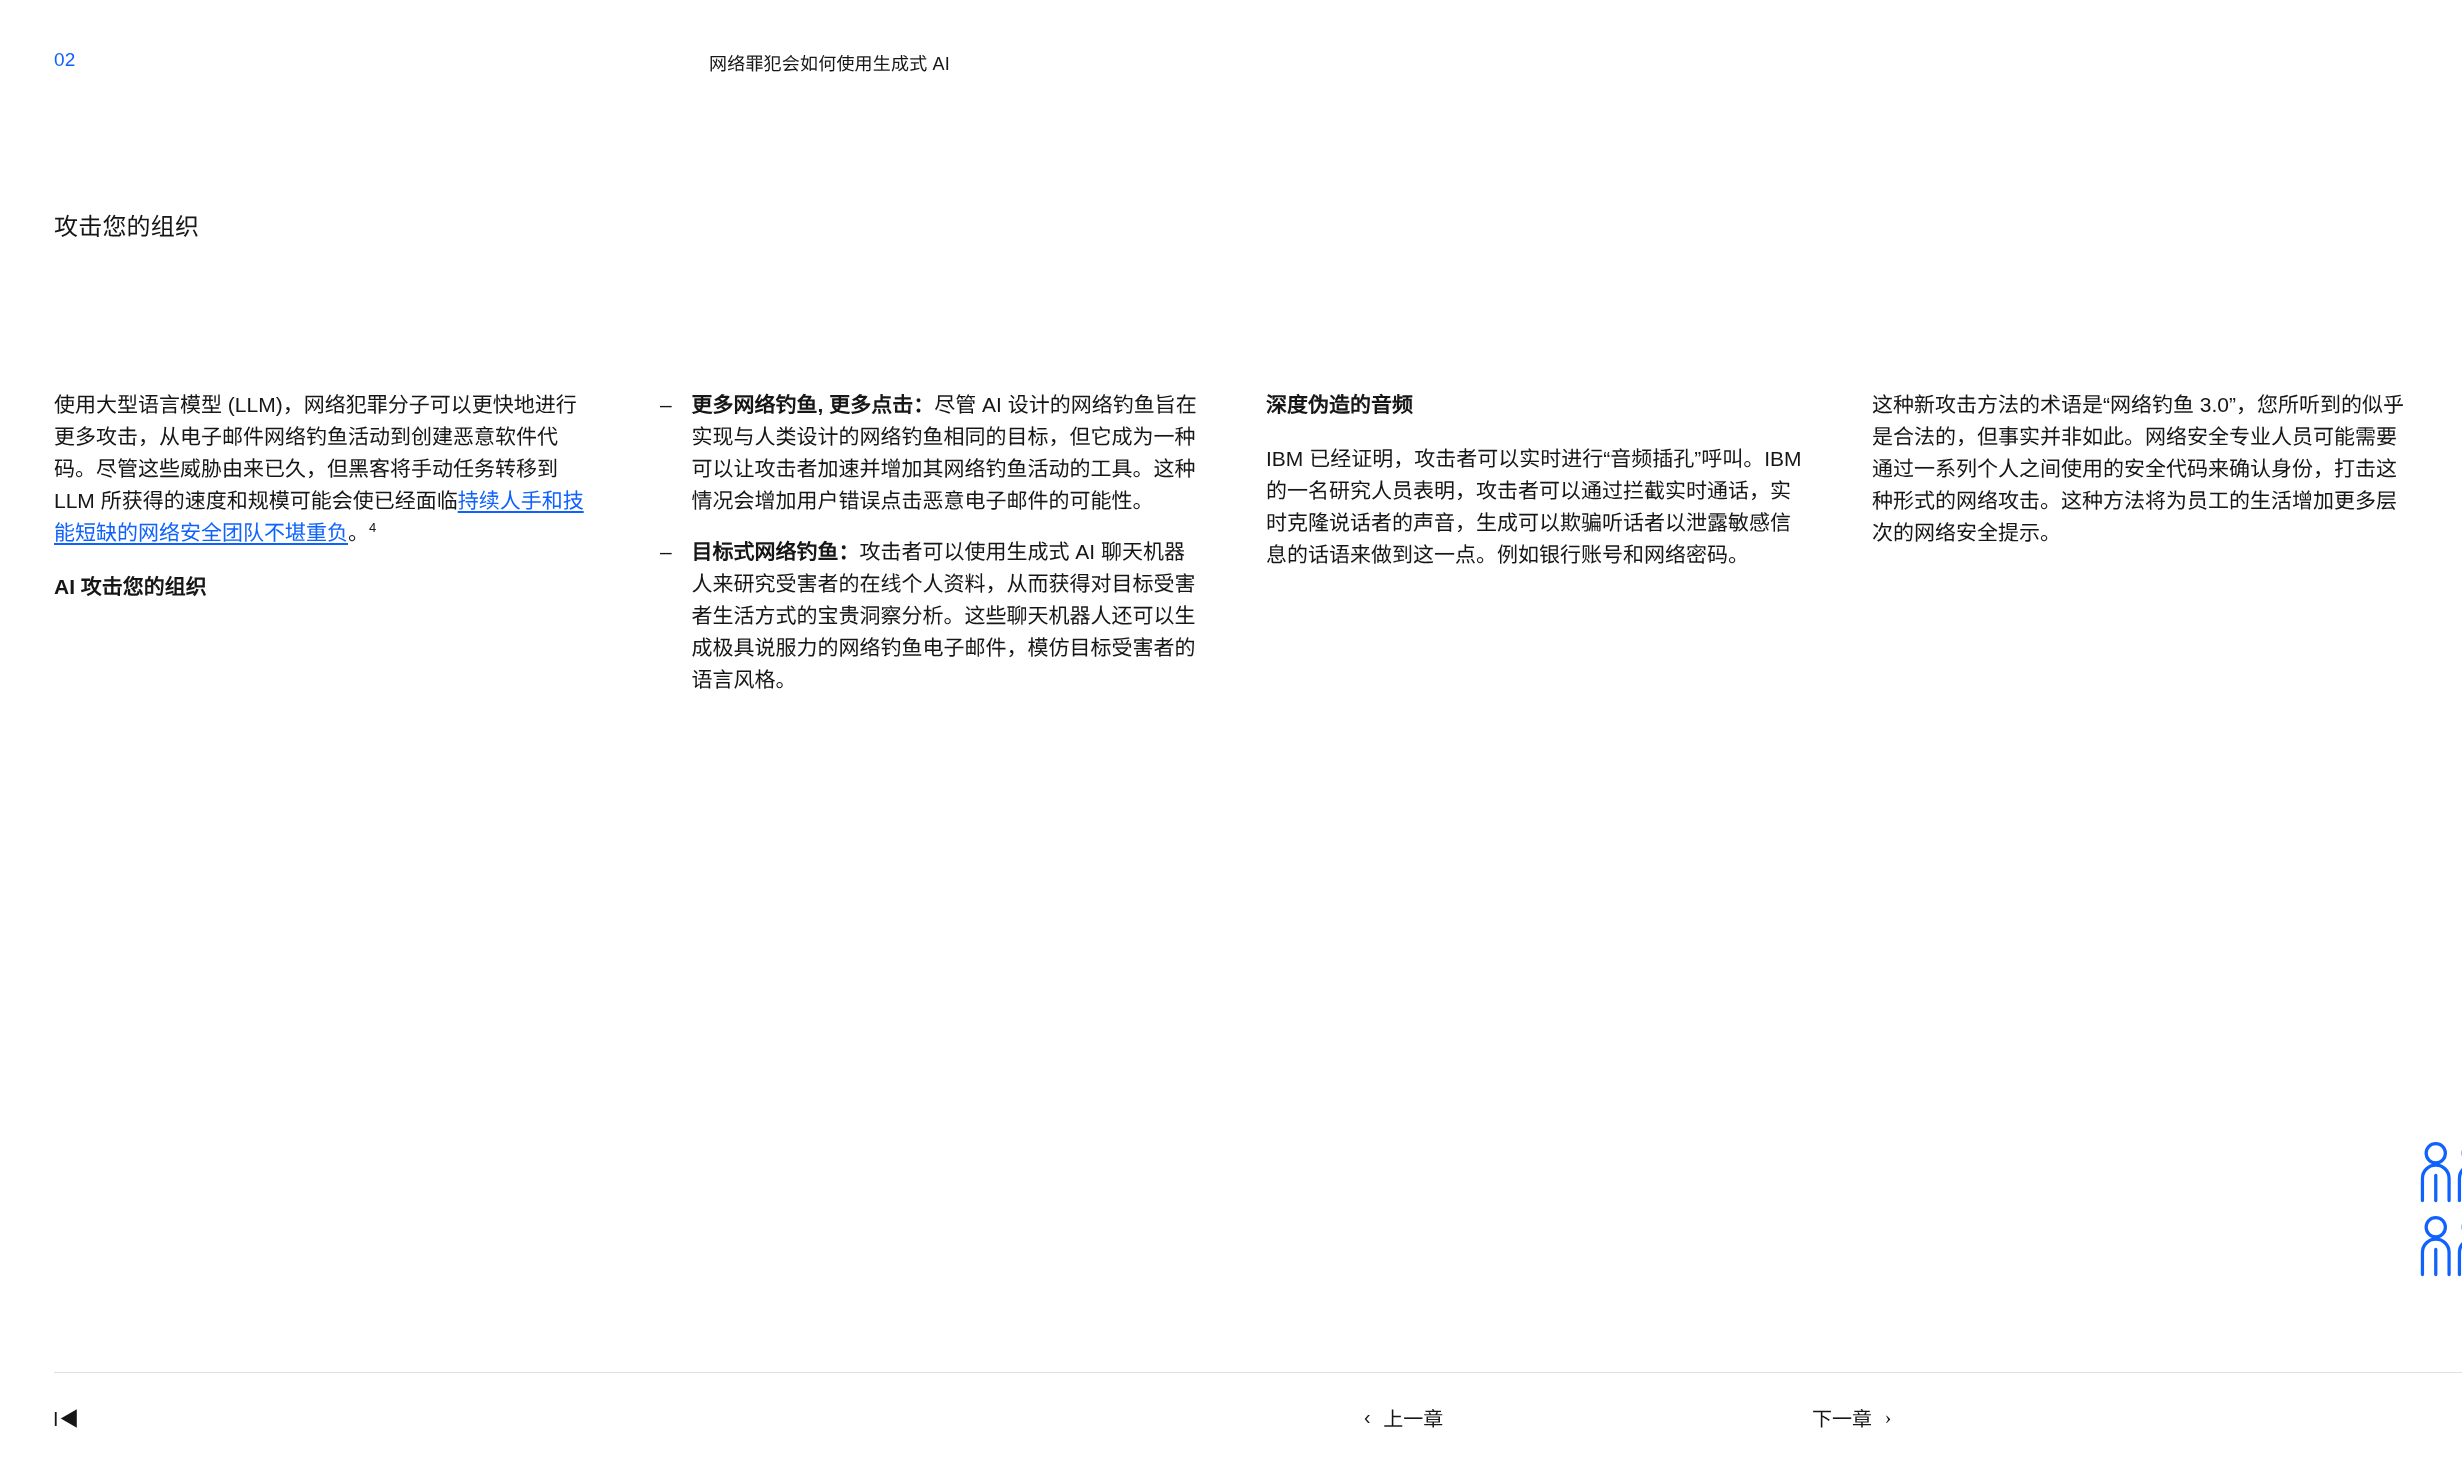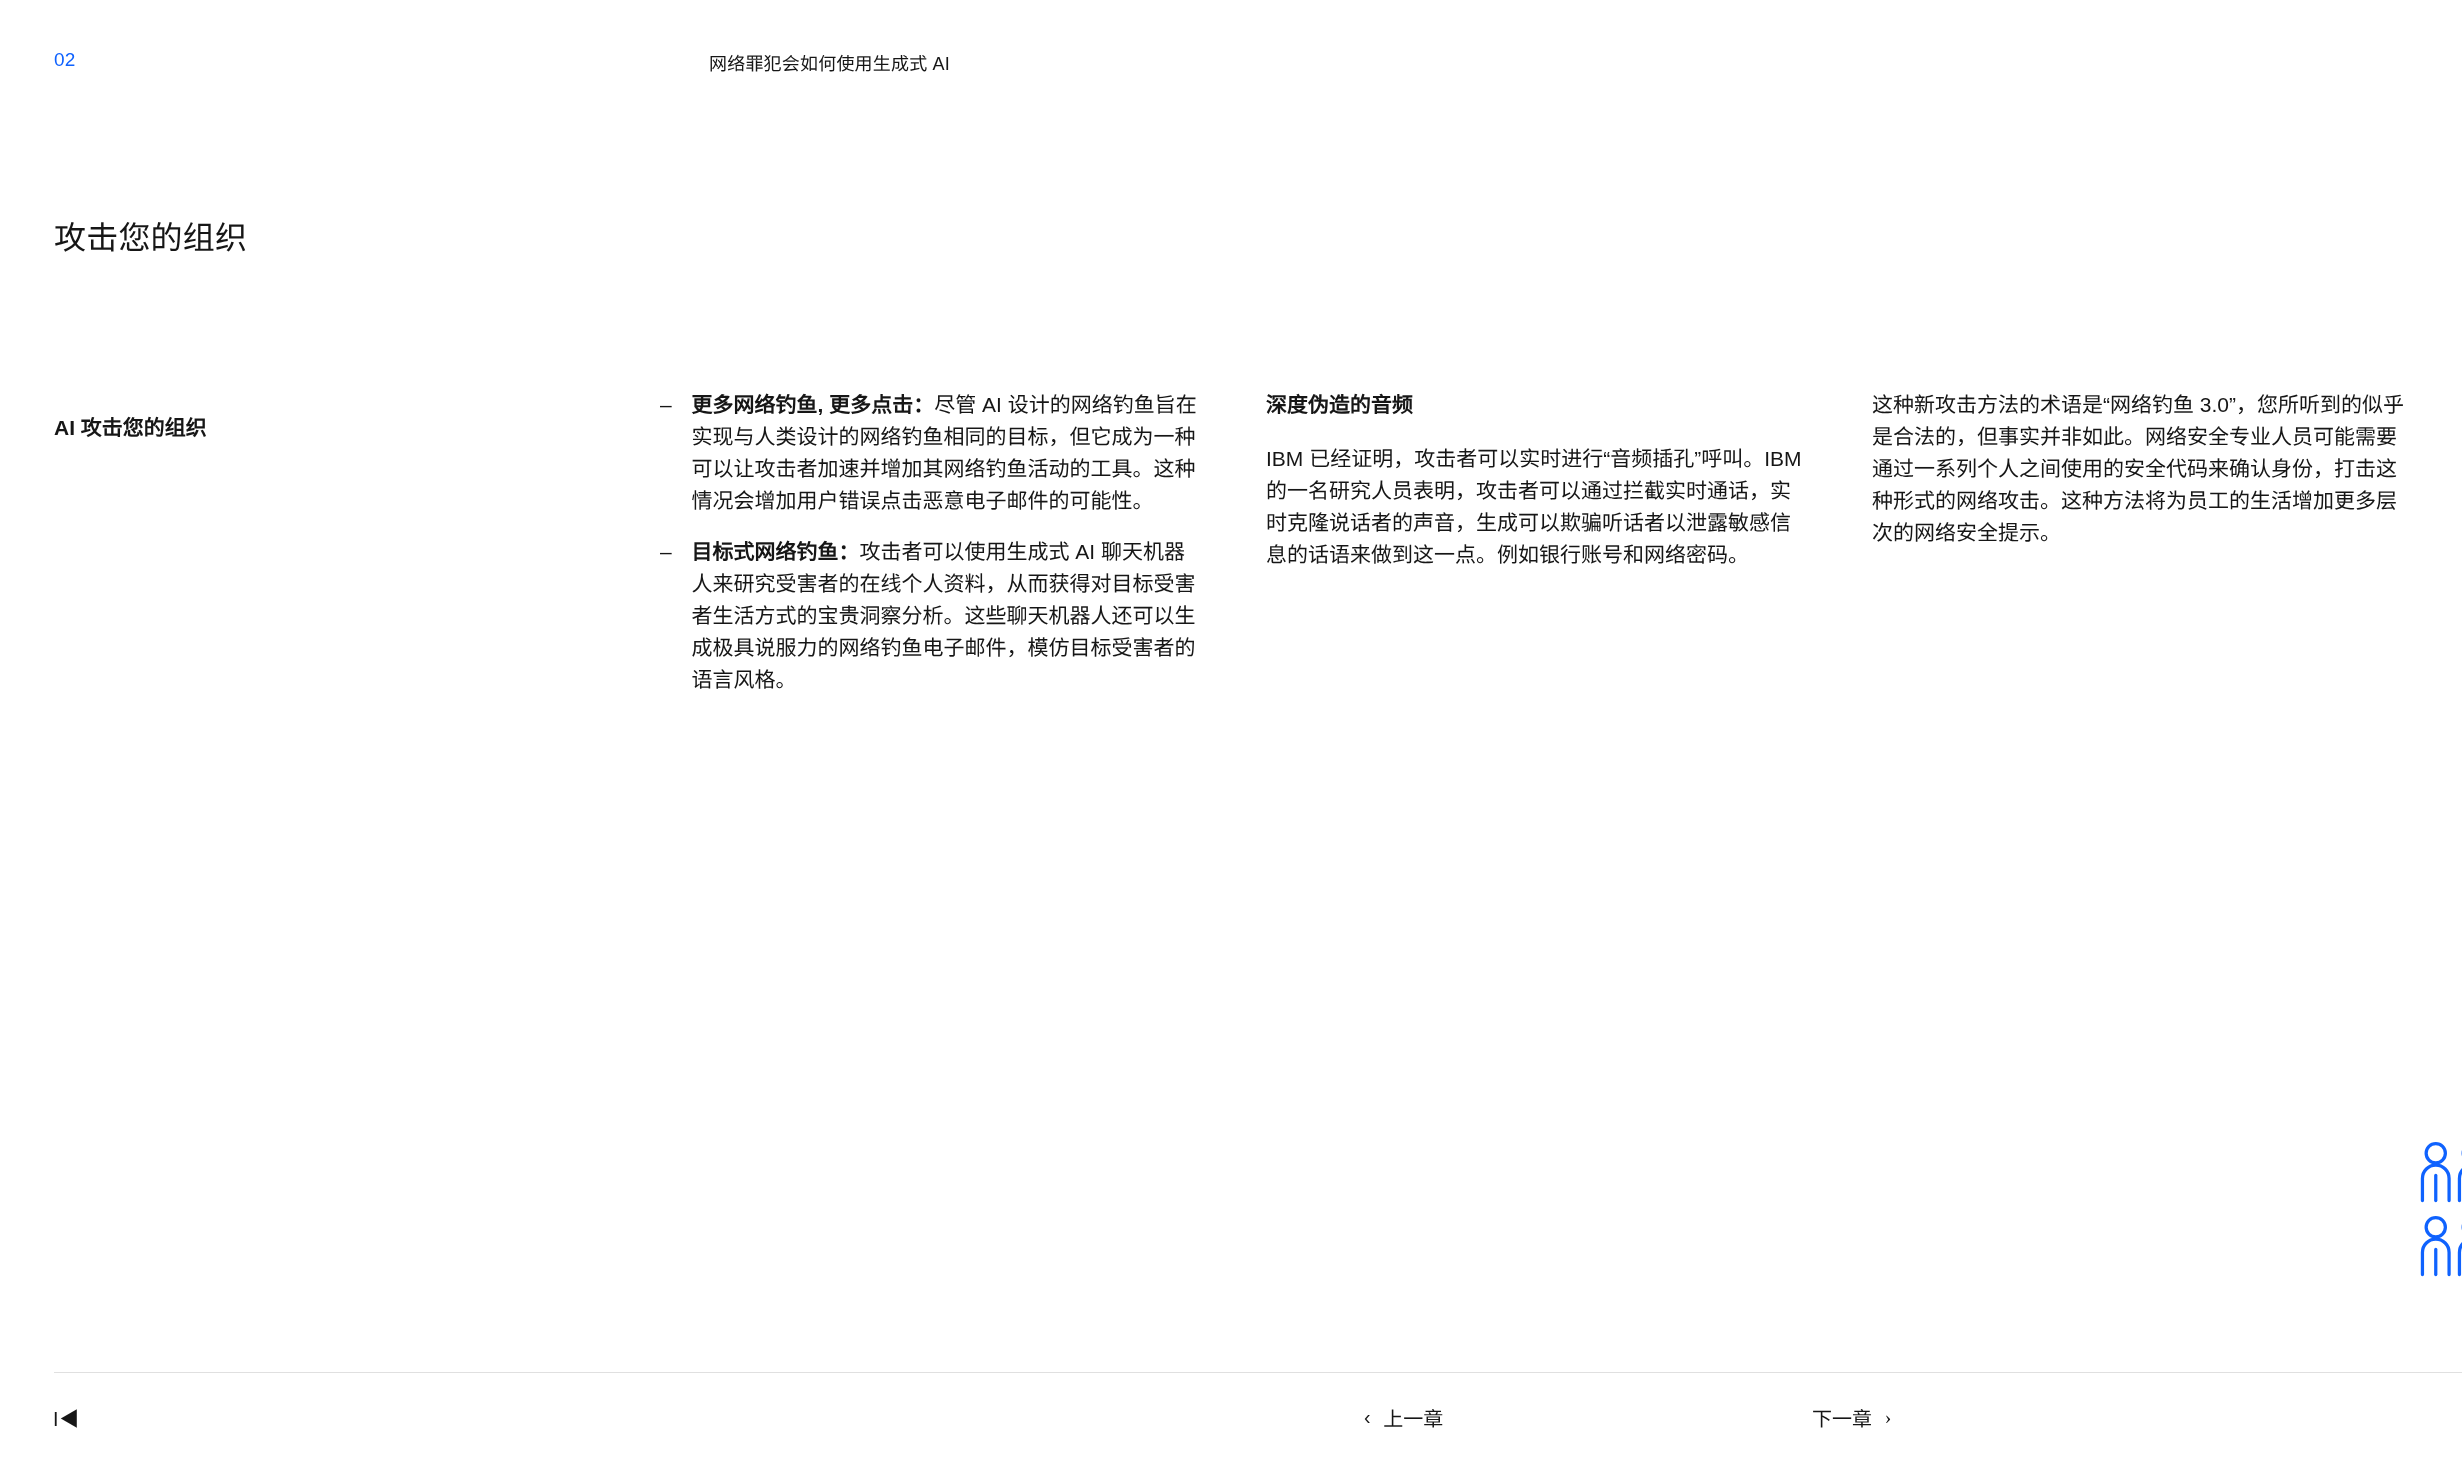--- a/index.html
+++ b/index.html
@@ -44,21 +44,21 @@
     font-size: 18px;
     color: #161616;
     letter-spacing: 0.2px;
   }
 
   
   .page-heading {
     position: absolute;
     left: 54px;
     top: 191px;
-    font-size: 32px;
+    font-size: 24px;
     font-weight: 400;
     color: #161616;
     letter-spacing: 0.2px;
   }
 
   
   .columns {
     position: absolute;
     top: 389px;
     left: 54px;
@@ -181,20 +181,21 @@
   <div class="header">
     <div class="section-number">02</div>
     <div class="header-title">网络罪犯会如何使用生成式 AI</div>
   </div>
 
   <h1 class="page-heading">攻击您的组织</h1>
 
   <div class="columns">
 
     <div class="col">
+      <p><span>使用大型语言模型 (LLM)，网络犯罪分子可以更快地进行更多攻击，从电子邮件网络钓鱼活动到创建恶意软件代码。尽管这些威胁由来已久，但黑客将手动任务转移到 LLM 所获得的速度和规模可能会使已经面临</span><a class="inline-link" href="#">持续人手和技能短缺的网络安全团队不堪重负</a><span>。</span><sup>4</sup></p>
 
       <p class="sub-heading" style="margin-top:22.7px;">AI 攻击您的组织</p>
 
     </div>
 
     <div class="col">
       <div class="dash-item">
         <span class="dash-mark">–</span>
         <span class="dash-body"><b>更多网络钓鱼, 更多点击：</b><span>尽管 AI 设计的网络钓鱼旨在实现与人类设计的网络钓鱼相同的目标，但它成为一种可以让攻击者加速并增加其网络钓鱼活动的工具。这种情况会增加用户错误点击恶意电子邮件的可能性。</span></span>
       </div>

